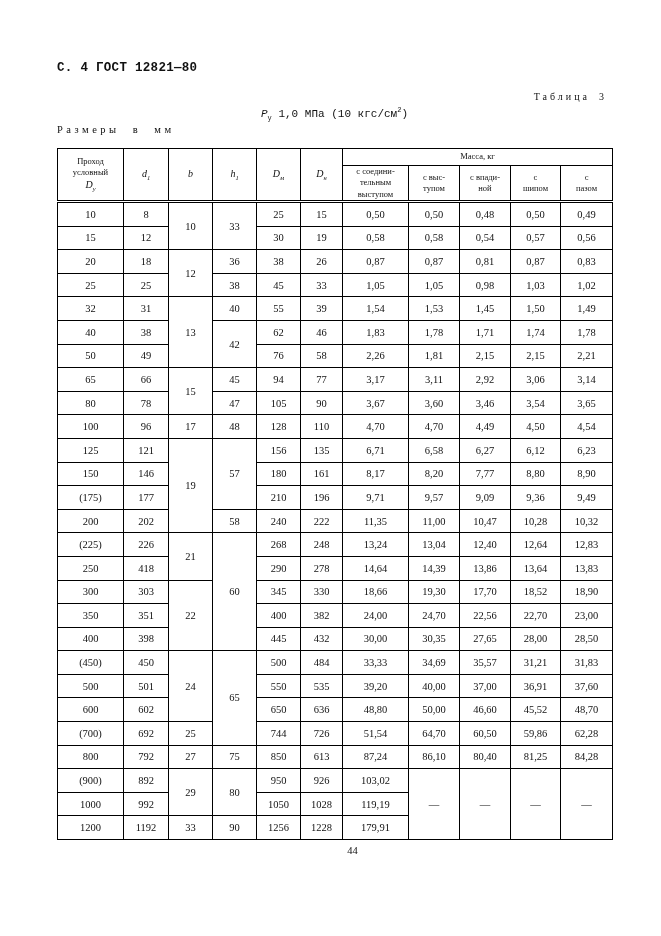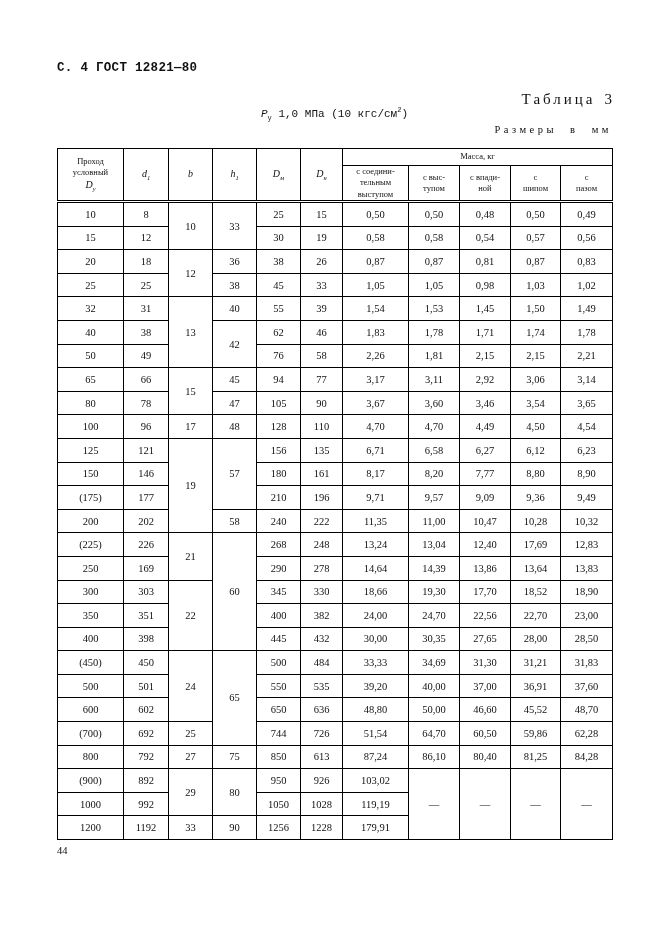--- a/index.html
+++ b/index.html
@@ -6,53 +6,53 @@
   body {
     width:661px; height:936px; background:#ffffff; position:relative;
     font-family:"Liberation Serif", serif; color:#111;
     -webkit-font-smoothing:antialiased;
   }
   .doc-ref {
     position:absolute; left:57px; top:61px;
     font-weight:bold; font-size:12.5px; letter-spacing:0.3px;font-family:Liberation Mono, monospace;
   }
   .caption {
-    position:absolute; right:49px; top:91px;
-    font-size:15px; letter-spacing:3px;margin-left:8px;
+    position:absolute; right:57px; top:91px;
+    font-size:10px; letter-spacing:3px;margin-left:8px;
   }
   .caption .num { letter-spacing:0; margin-left:9px; }
   .pressure {
     position:absolute; left:57px; width:555px; top:106px;
     text-align:center; font-size:11px;font-family:Liberation Mono, monospace;
   }
   .pressure i { font-style:italic; }
   .pressure sub { font-size:7px; }
   .pressure sup { font-size:7px; }
   .units {
     position:absolute; left:57px; width:555px; top:124px;
-    text-align:right; font-size:10.5px; letter-spacing:3.5px; word-spacing:7px;
+    text-align:left; font-size:10.5px; letter-spacing:3.5px; word-spacing:7px;
   }
   table.t3 {
     position:absolute; left:57px; top:148px; width:555px;
     border-collapse:collapse; table-layout:fixed;padding-left:19px;
   }
   .t3 th, .t3 td {
     border:1px solid #000; text-align:center; vertical-align:middle;
     padding:0 1px; overflow:hidden;
   }
   .t3 thead th { font-weight:normal; font-size:8.5px; line-height:1.3; }
   .t3 thead tr:first-child { height:17px; }
   .t3 thead tr:nth-child(2) { height:36px; }
   .t3 thead th[rowspan], .t3 thead tr:nth-child(2) th { border-bottom:3px double #000; }
   .t3 td { height:22.6px; font-size:10.5px; }
   .sym { font-style:italic; font-size:10px; }
   .sym sub { font-size:6.5px; font-style:italic; }
   .pagenum {
-    position:absolute; left:57px; width:555px; top:845px;
-    font-size:10.5px;
+    position:absolute; left:75px; width:555px; top:845px;
+    text-align:center; font-size:10.5px;
   }
 </style>
 </head>
 <body>
 
 <div class="doc-ref">С. 4 ГОСТ 12821—80</div>
 
 <div class="caption">
   <span>Таблица</span><span class="num">3</span>
 </div>
@@ -289,26 +289,26 @@
       <tr>
         <td>(225)</td>
         <td>226</td>
         <td rowspan="2">21</td>
         <td rowspan="5">60</td>
         <td>268</td>
         <td>248</td>
         <td>13,24</td>
         <td>13,04</td>
         <td>12,40</td>
-        <td>17,69</td>
+        <td>12,64</td>
         <td>12,83</td>
       </tr>
       <tr>
         <td>250</td>
-        <td>169</td>
+        <td>418</td>
         <td>290</td>
         <td>278</td>
         <td>14,64</td>
         <td>14,39</td>
         <td>13,86</td>
         <td>13,64</td>
         <td>13,83</td>
       </tr>
       <tr>
         <td>300</td>
@@ -346,21 +346,21 @@
       </tr>
       <tr>
         <td>(450)</td>
         <td>450</td>
         <td rowspan="3">24</td>
         <td rowspan="4">65</td>
         <td>500</td>
         <td>484</td>
         <td>33,33</td>
         <td>34,69</td>
-        <td>31,30</td>
+        <td>35,57</td>
         <td>31,21</td>
         <td>31,83</td>
       </tr>
       <tr>
         <td>500</td>
         <td>501</td>
         <td>550</td>
         <td>535</td>
         <td>39,20</td>
         <td>40,00</td>

